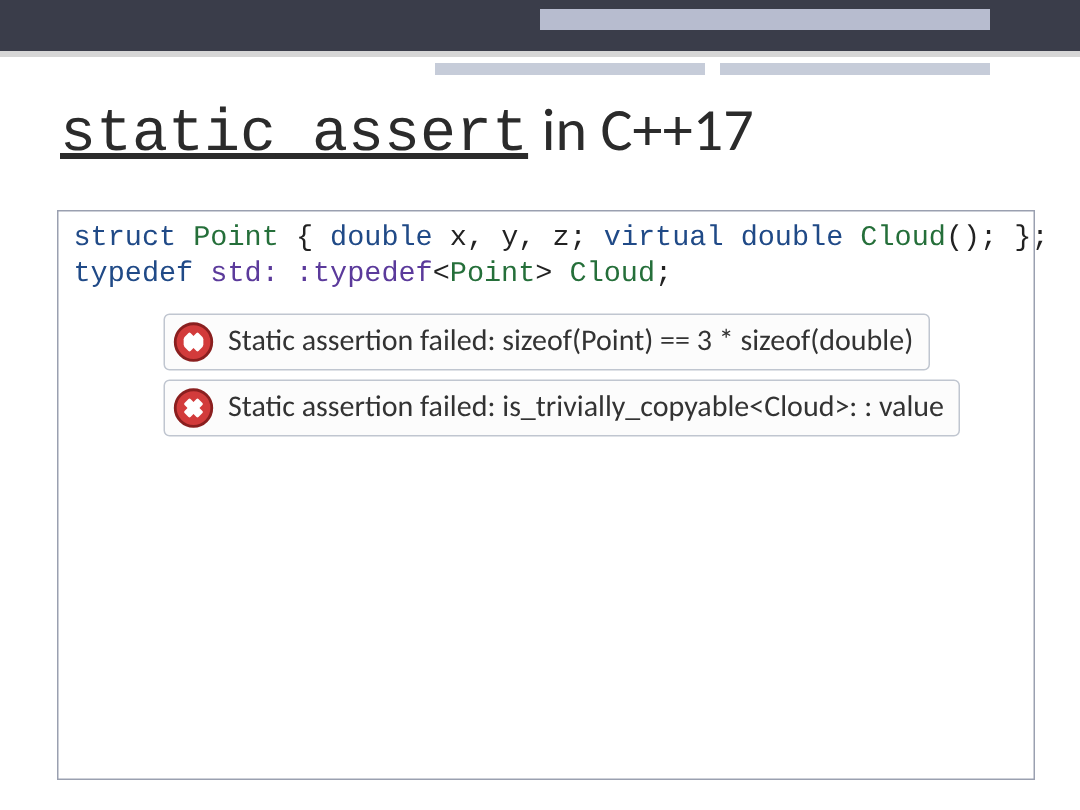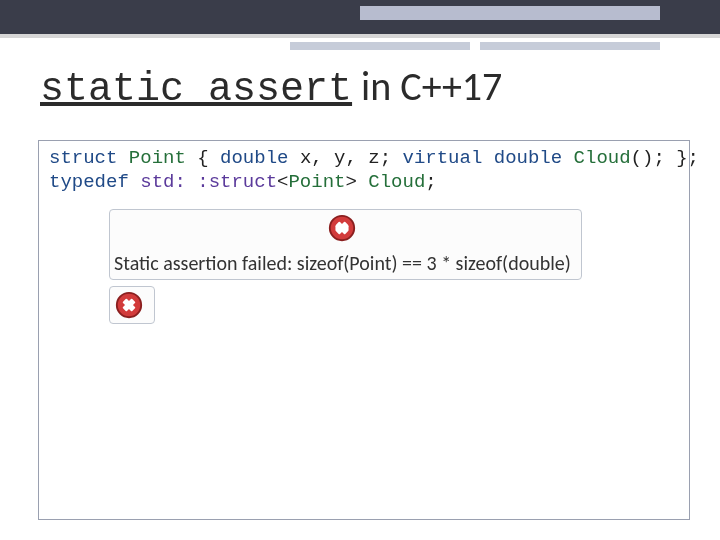--- a/index.html
+++ b/index.html
@@ -85,21 +85,20 @@
     gap: 8px;
     background: #fcfcfc;
     border: 1px solid #c0c6d0;
     border-radius: 4px;
     padding: 3px 10px 3px 4px;
     font-family: "Segoe UI","Calibri",sans-serif;
     font-size: 20px;
     color: #333;
     width: fit-content;
     max-width: 570px;
-    flex-direction: column;
   }
   .err-icon {
     width: 30px; height: 30px;
     flex: 0 0 30px;
   }
   .err-icon svg { display:block; }
 
   .spacer { height: 10px; }
 </style>
 </head>
@@ -114,21 +113,21 @@
 
   <div class="title">
     <span class="kw">static_assert</span>
     <span> in C++17</span>
   </div>
 
   <div class="code-box">
 
     <div class="code-line"><span class="kw2">struct</span> <span class="ident">Point</span> <span>{</span> <span class="kw2">double</span> <span>x, y, z;</span> <span class="kw2">virtual</span> <span class="kw2">double</span> <span class="ident">Cloud</span><span>(); };</span></div>
 
-    <div class="code-line"><span class="kw2">typedef</span> <span class="type">std: :struct</span><span>&lt;</span><span class="ident">Point</span><span>&gt;</span> <span class="ident">Cloud</span><span>;</span></div>
+    <div class="code-line"><span class="kw2">typedef</span> <span class="type">std: :typedef</span><span>&lt;</span><span class="ident">Point</span><span>&gt;</span> <span class="ident">Cloud</span><span>;</span></div>
 
     <div class="spacer"></div>
 
 
     <div class="err-callout">
       <span class="err-icon">
         <svg viewBox="0 0 32 32">
             <circle cx="16" cy="16" r="13" fill="#d23b3b" stroke="#8a1f1f" stroke-width="2"></circle>
             <rect x="9" y="13" width="14" height="6" rx="1" fill="#fff"></rect>
             <rect x="13" y="9" width="6" height="14" rx="1" fill="#fff" transform="rotate(45 16 16)"></rect>
@@ -140,17 +139,18 @@
 
 
     <div class="err-callout">
       <span class="err-icon">
         <svg viewBox="0 0 32 32">
             <circle cx="16" cy="16" r="13" fill="#d23b3b" stroke="#8a1f1f" stroke-width="2"></circle>
             <rect x="13" y="9" width="6" height="14" rx="1" fill="#fff" transform="rotate(45 16 16)"></rect>
             <rect x="13" y="9" width="6" height="14" rx="1" fill="#fff" transform="rotate(-45 16 16)"></rect>
           </svg>
       </span>
+      <span>Static assertion failed: is_trivially_copyable&lt;Cloud&gt;: : value</span>
     </div>
 
   </div>
 
 </div>
 
 </body></html>

